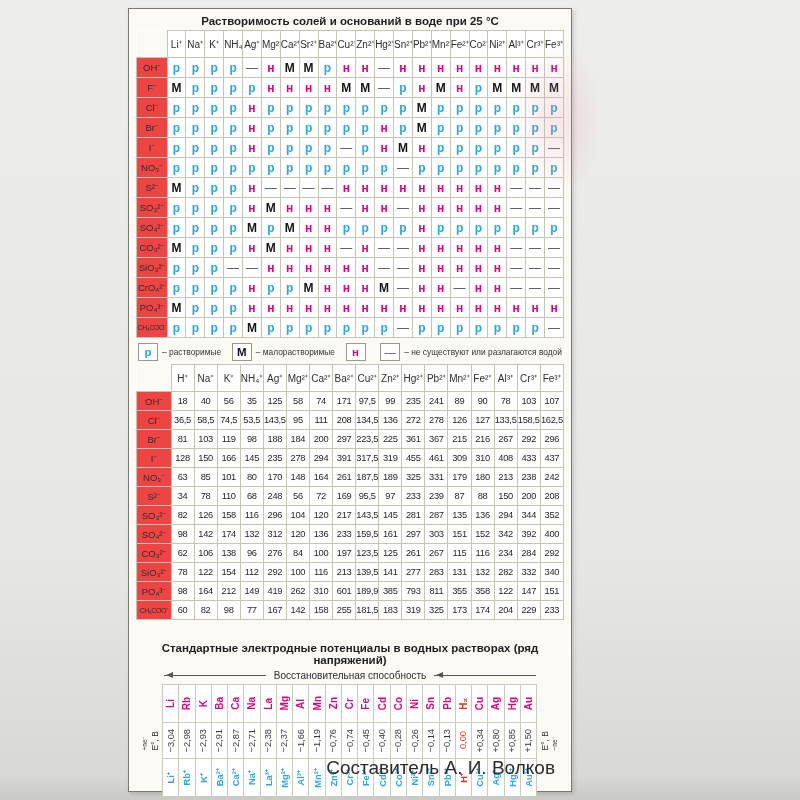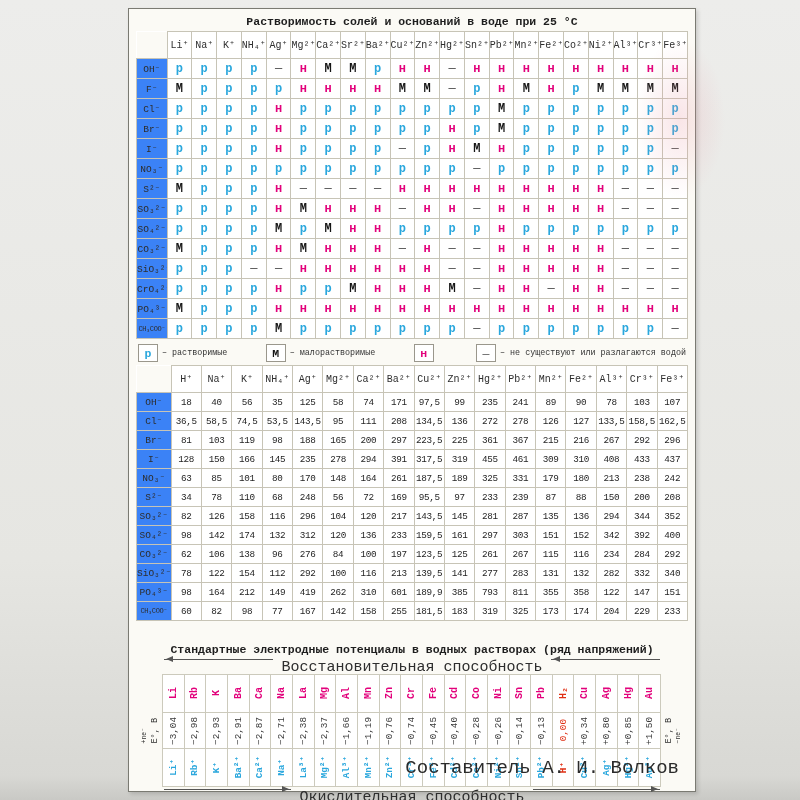--- a/index.html
+++ b/index.html
@@ -2,47 +2,46 @@
 <html><head>
 <meta charset="utf-8">
 <style>
   html,body{margin:0;padding:0;}
   body{
     width:800px;height:800px;position:relative;overflow:hidden;
     background:linear-gradient(180deg,#ededeb 0%,#e6e6e2 70%,#d8d8d4 97%,#c9c9c5 100%);
     font-family:"Liberation Sans", sans-serif;
   }
   .card{
-    position:absolute;left:128px;top:8px;width:568px;height:784px;
+    position:absolute;left:128px;top:8px;width:444px;height:784px;
     background:#fbfaf5;border:1px solid #7a7a72;box-sizing:border-box;
     padding:4px 7px 2px 7px;
     box-shadow:2px 2px 4px rgba(0,0,0,0.15);
-    font-family:Liberation Mono, monospace;
   }
   .sec-title{text-align:center;font-weight:bold;font-size:11.5px;color:#1e1e1e;margin:2px 0 3px 0;}
   table{border-collapse:collapse;width:100%;table-layout:fixed;background:#fff;}
   th,td{border:1px solid #c7c4b6;text-align:center;padding:0;overflow:hidden;white-space:nowrap;}
   .corner{background:#fbfaf5;border-left:none;border-top:none;}
   #sol-table .corner{width:30px;}
   #mass-table .corner{width:34px;}
   .ion-h{height:26px;font-size:10px;font-weight:normal;color:#2e2e2e;}
   #sol-table td{height:19px;font-size:12px;font-weight:bold;}
   #mass-table td{height:18px;font-size:9.3px;font-weight:normal;color:#1f1f1f;letter-spacing:-0.3px;}
-  .row-label{font-size:9.5px;font-weight:normal;color:#2e2e2e;background:#3b82f6;}
+  .row-label{font-size:9.5px;font-weight:normal;color:#2e2e2e;background:#ef4444;}
   .row-label.long{font-size:7px;letter-spacing:-0.4px;}
   .c-p{color:#2aa7dd;}
   .c-m{color:#141414;}
   .c-n{color:#e2017b;}
   .c-dash{color:#4c4c4c;font-weight:normal !important;}
   
   .legend{display:flex;align-items:center;justify-content:space-between;margin:5px 2px 3px 2px;font-size:8.4px;color:#333;}
   .legend-item{display:flex;align-items:center;}
   .lg-box{width:18px;height:16px;border:1px solid #9a978c;background:#fff;display:flex;align-items:center;justify-content:center;font-weight:bold;font-size:11.5px;margin-right:4px;}
   
-  .axis-row{display:flex;margin:2px 28px 2px 28px;height:13px;font-size:15px;color:#2e2e2e;}
+  .axis-row{display:flex;align-items:center;margin:2px 28px 2px 28px;height:13px;font-size:10px;color:#2e2e2e;}
   .axis-label{padding:0 8px;white-space:nowrap;}
   .axis-line{flex:1;height:0;border-top:1.5px solid #555;position:relative;}
   .axis-line.head-left::before{content:'';position:absolute;left:-1px;top:-4.5px;border:3.5px solid transparent;border-right:7px solid #555;}
   .axis-line.head-right::after{content:'';position:absolute;right:-1px;top:-4.5px;border:3.5px solid transparent;border-left:7px solid #555;}
   .series-wrap{display:flex;margin:0 1px;}
   .side-label{width:26px;display:flex;align-items:center;justify-content:center;color:#2e2e2e;}
   .side-label .v{writing-mode:vertical-rl;transform:rotate(180deg);font-size:8.5px;white-space:pre;}
   .side-label .v small{font-size:6.5px;}
   .series-grid{flex:1;display:flex;flex-direction:column;}
   .series-row{display:flex;}
@@ -514,21 +513,21 @@
           <td>158,5</td>
           <td>162,5</td>
         </tr>
         <tr>
           <th class="row-label">Br⁻</th>
           <td>81</td>
           <td>103</td>
           <td>119</td>
           <td>98</td>
           <td>188</td>
-          <td>165</td>
+          <td>184</td>
           <td>200</td>
           <td>297</td>
           <td>223,5</td>
           <td>225</td>
           <td>361</td>
           <td>367</td>
           <td>215</td>
           <td>216</td>
           <td>267</td>
           <td>292</td>

